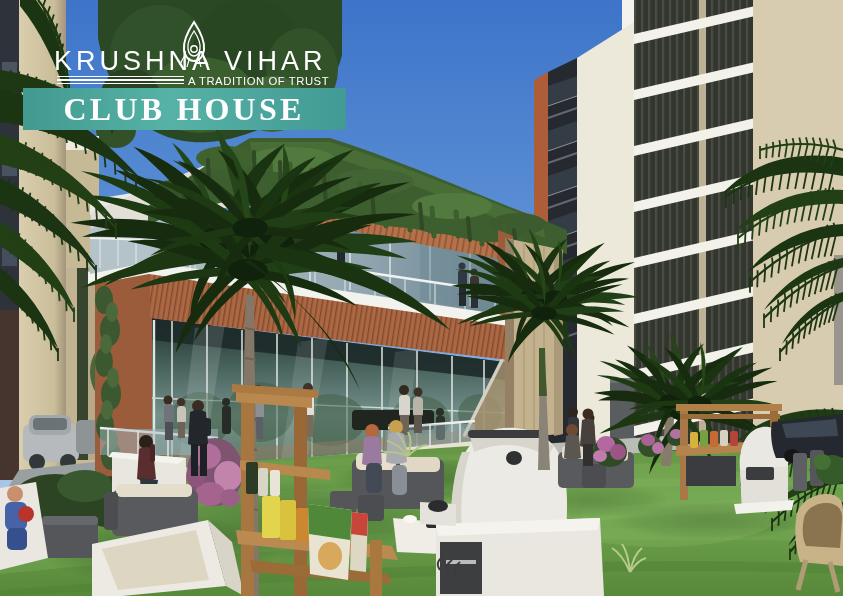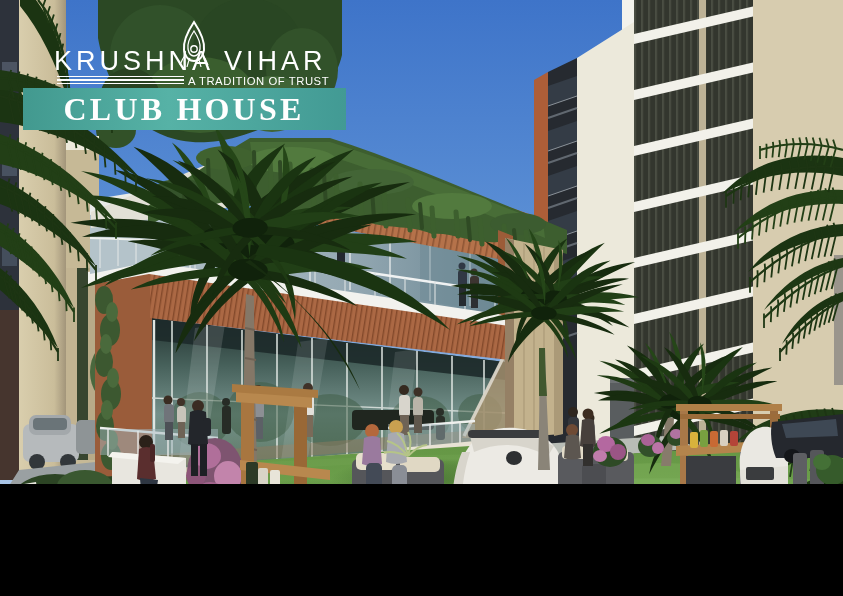--- a/index.html
+++ b/index.html
@@ -1,16 +1,16 @@
 <!DOCTYPE html>
 <html><head>
 <meta charset="utf-8">
 <style>
 html,body{margin:0;padding:0;background:#000;}
-#stage{width:843px;height:484px;position:relative;overflow:hidden;font-family:"Liberation Sans",sans-serif;}
+#stage{width:843px;height:596px;position:relative;overflow:hidden;font-family:"Liberation Sans",sans-serif;}
 </style>
 </head>
 <body>
 <div id="stage">
 <svg width="843" height="596" viewBox="0 0 843 596">
 <defs>
 <linearGradient id="sky" x1="0" y1="0" x2="0" y2="1">
 <stop offset="0" stop-color="#3e74c9"></stop>
 <stop offset="0.4" stop-color="#5c90d5"></stop>
 <stop offset="0.72" stop-color="#9cbce4"></stop>

